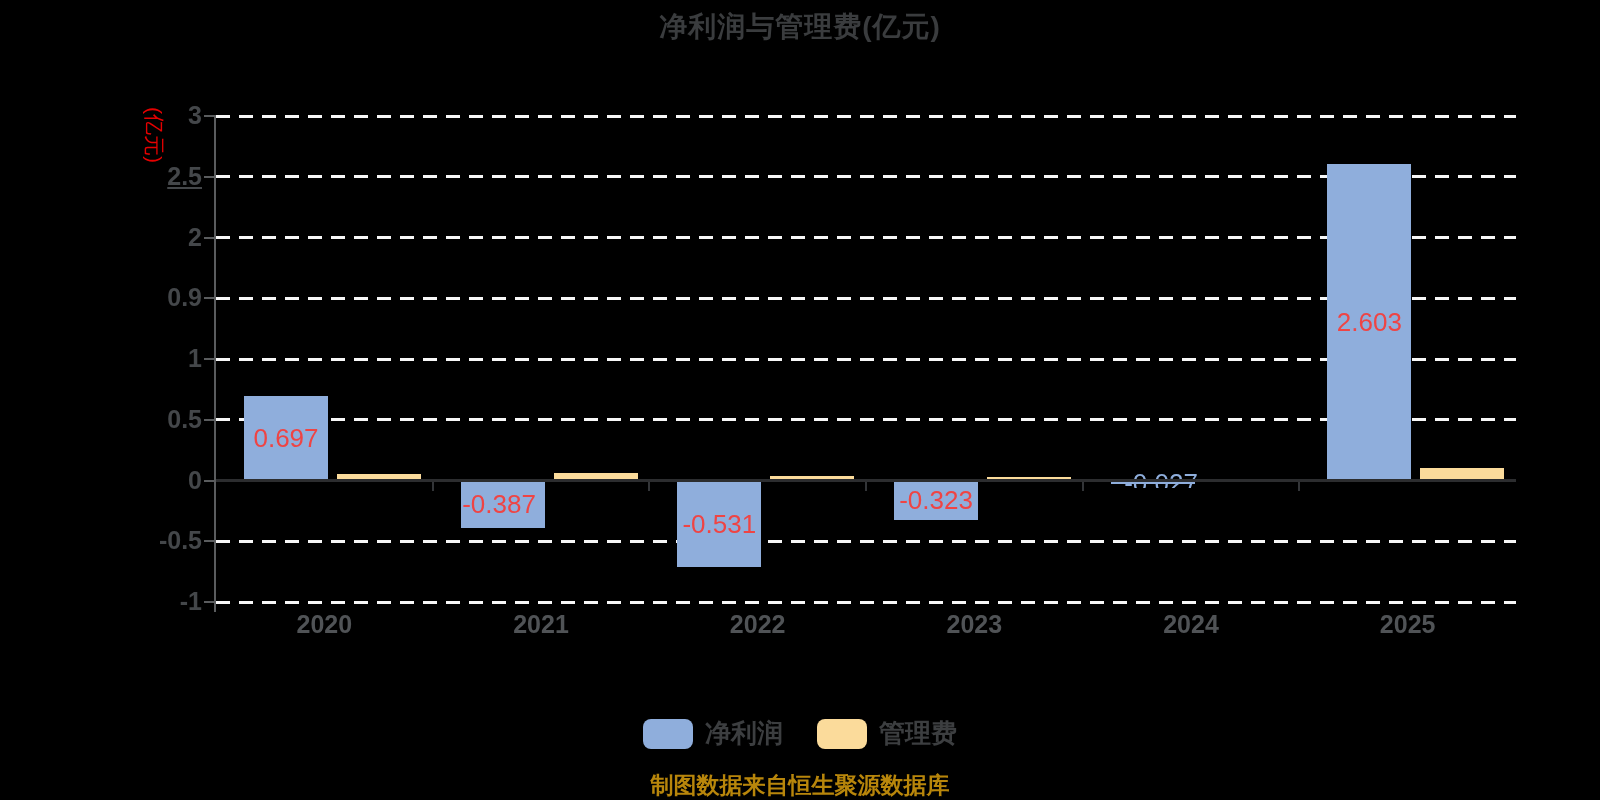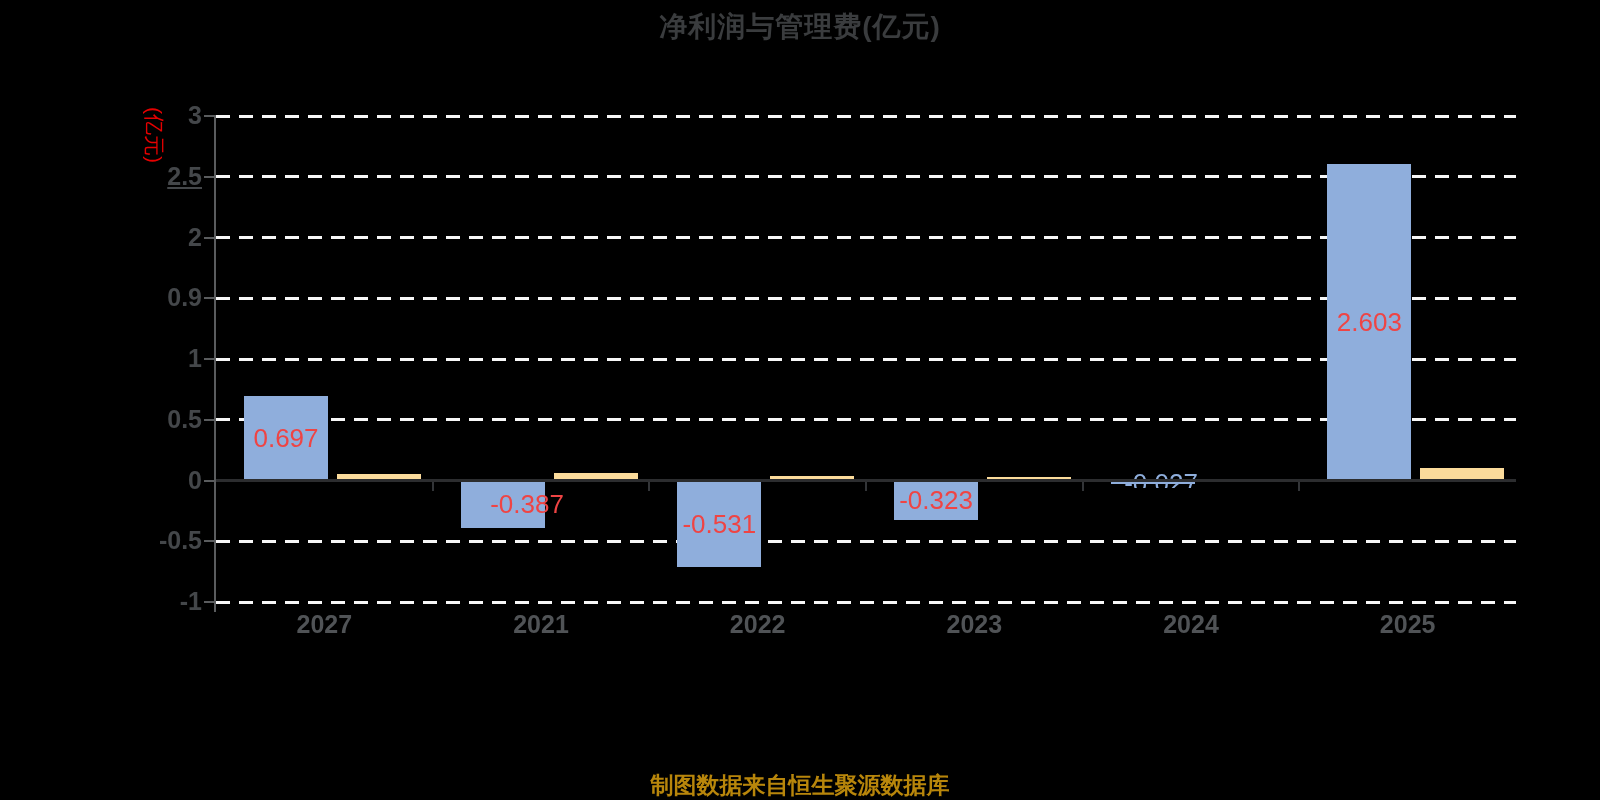--- a/index.html
+++ b/index.html
@@ -75,40 +75,50 @@
       <div class="y-tick-label" style="left: 132px; top: 589px;">-1</div>
       <div class="y-axis-line" style="left: 214px; top: 116px; height: 496px;"></div>
       <div class="x-tick" style="left: 431.667px; top: 481.5px;"></div>
       <div class="x-tick" style="left: 648.333px; top: 481.5px;"></div>
       <div class="x-tick" style="left: 865px; top: 481.5px;"></div>
       <div class="x-tick" style="left: 1081.67px; top: 481.5px;"></div>
       <div class="x-tick" style="left: 1298.33px; top: 481.5px;"></div>
       <div class="bar" style="left: 244px; top: 395.815px; width: 84px; height: 84.6855px; background: rgb(143, 174, 220);"></div>
       <div class="bar-label" style="left: 226px; top: 423.157px; width: 120px;">0.697</div>
       <div class="bar" style="left: 460.667px; top: 480.5px; width: 84px; height: 47.0205px; background: rgb(143, 174, 220);"></div>
-      <div class="bar-label" style="left: 467px; top: 489.01px; width: 120px;">-0.387</div>
+      <div class="bar-label" style="left: 439px; top: 489.01px; width: 120px;">-0.387</div>
       <div class="bar" style="left: 677.333px; top: 480.5px; width: 84px; height: 86.1435px; background: rgb(143, 174, 220);"></div>
       <div class="bar-label" style="left: 659.333px; top: 508.572px; width: 120px;">-0.531</div>
       <div class="bar" style="left: 894px; top: 480.5px; width: 84px; height: 39.2445px; background: rgb(143, 174, 220);"></div>
       <div class="bar-label" style="left: 876px; top: 485.122px; width: 120px;">-0.323</div>
       <div class="bar" style="left: 1110.67px; top: 480.5px; width: 84px; height: 3.2805px; background: rgb(143, 174, 220);"></div>
       <div class="bar-label-clipped" style="left: 1116px; top: 473.5px; width: 90px; height: 14px;">
         <span style="top: -6px; color: rgb(143, 174, 220);">-0.027</span>
       </div>
       <div class="bar" style="left: 1327.33px; top: 164.236px; width: 84px; height: 316.264px; background: rgb(143, 174, 220);"></div>
       <div class="bar-label" style="left: 1309.33px; top: 307.368px; width: 120px;">2.603</div>
       <div class="bar" style="left: 337px; top: 474.425px; width: 84px; height: 6.075px; background: rgb(251, 219, 155);"></div>
       <div class="bar" style="left: 553.667px; top: 473.21px; width: 84px; height: 7.29px; background: rgb(251, 219, 155);"></div>
       <div class="bar" style="left: 770.333px; top: 475.64px; width: 84px; height: 4.86px; background: rgb(251, 219, 155);"></div>
       <div class="bar" style="left: 987px; top: 477.462px; width: 84px; height: 3.0375px; background: rgb(251, 219, 155);"></div>
       <div class="bar" style="left: 1203.67px; top: 478.678px; width: 84px; height: 1.8225px; background: rgb(251, 219, 155);"></div>
       <div class="bar" style="left: 1420.33px; top: 467.743px; width: 84px; height: 12.7575px; background: rgb(251, 219, 155);"></div>
-      <div class="x-tick-label" style="left: 264.333px; top: 610px;">2027</div>
+      <div class="x-tick-label" style="left: 264.333px; top: 610px;">2020</div>
       <div class="x-tick-label" style="left: 481px; top: 610px;">2021</div>
       <div class="x-tick-label" style="left: 697.667px; top: 610px;">2022</div>
       <div class="x-tick-label" style="left: 914.333px; top: 610px;">2023</div>
       <div class="x-tick-label" style="left: 1131px; top: 610px;">2024</div>
       <div class="x-tick-label" style="left: 1347.67px; top: 610px;">2025</div>
     </div>
 
+  <div class="legend">
+    <div class="legend-item">
+      <div class="legend-swatch" id="swatch0" style="background: rgb(143, 174, 220);"></div>
+      <div class="legend-label">净利润</div>
+    </div>
+    <div class="legend-item">
+      <div class="legend-swatch" id="swatch1" style="background: rgb(251, 219, 155);"></div>
+      <div class="legend-label">管理费</div>
+    </div>
+  </div>
 
   <div class="source-note">制图数据来自恒生聚源数据库</div>
 </div>
 
 </body></html>

